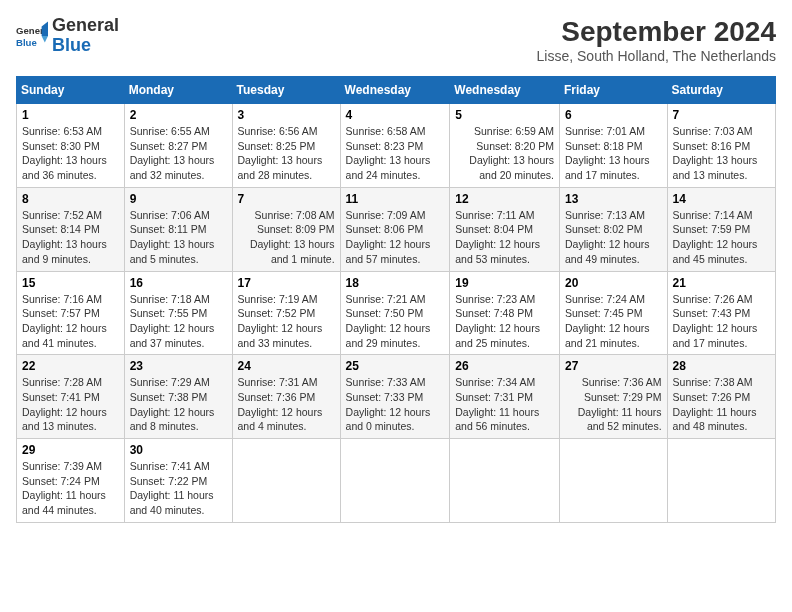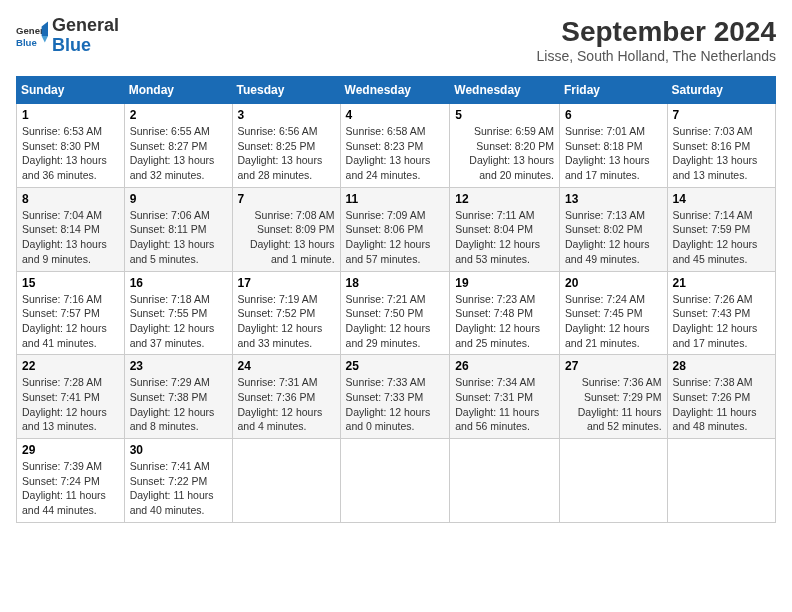--- a/index.html
+++ b/index.html
@@ -157,21 +157,21 @@
         <td>
           <div class="day-num">7</div>
           <div class="day-info" style="white-space: pre-line;">Sunrise: 7:03 AM
 Sunset: 8:16 PM
 Daylight: 13 hours and 13 minutes.</div>
         </td>
       </tr>
       <tr>
         <td>
           <div class="day-num">8</div>
-          <div class="day-info" style="white-space: pre-line;">Sunrise: 7:04 AM
+          <div class="day-info" style="white-space: pre-line;">Sunrise: 7:52 AM
 Sunset: 8:14 PM
 Daylight: 13 hours and 9 minutes.</div>
         </td>
         <td>
           <div class="day-num">9</div>
           <div class="day-info" style="white-space: pre-line;">Sunrise: 7:06 AM
 Sunset: 8:11 PM
 Daylight: 13 hours and 5 minutes.</div>
         </td>
         <td>

